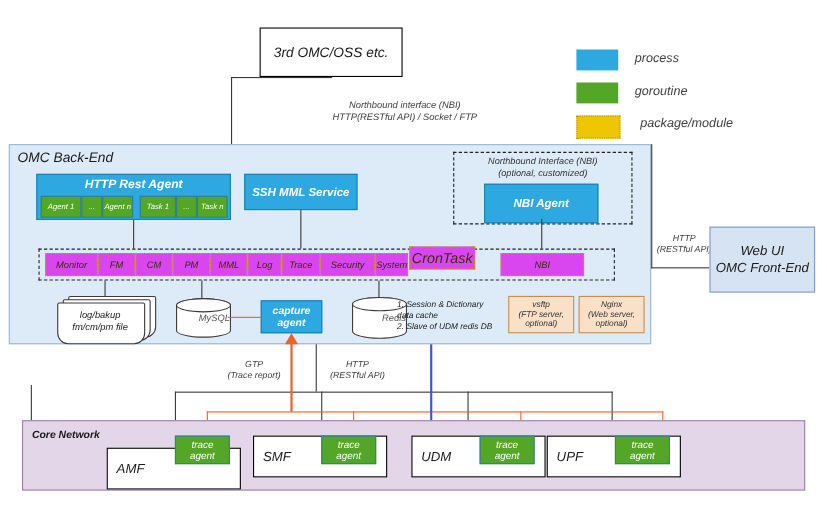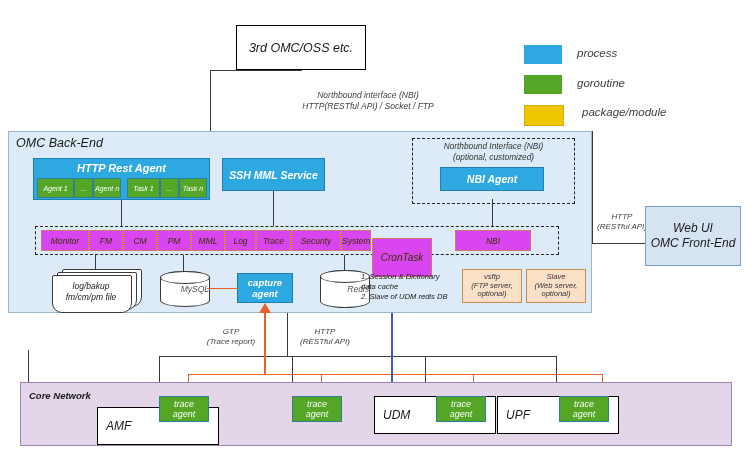--- a/index.html
+++ b/index.html
@@ -231,21 +231,21 @@
     </div>
   </div>
 
   <div class="abs box-blue" style="left:222px; top:158px; width:103px; height:33px; font-size:10.5px;">
     <span>SSH MML Service</span>
   </div>
 
   <div class="abs dashed-group" style="left:412px; top:138px; width:163px; height:66px;"></div>
   <div class="lbl" style="left:414px; top:141px; width:159px; font-size:8.3px; color:#333;">Northbound Interface (NBI)
 (optional, customized)</div>
-  <div class="abs box-blue" style="left:440px; top:167px; width:104px; height:24px; font-size:10.5px;">
+  <div class="abs box-blue" style="left:440px; top:167px; width:104px; height:36px; font-size:10.5px;">
     <span>NBI  Agent</span>
   </div>
 
   <div class="abs ln ln-v" style="left:121px; top:200px; height:26px;"></div>
   <div class="abs ln ln-v" style="left:273px; top:191px; height:35px;"></div>
   <div class="abs ln ln-v" style="left:492px; top:199px; height:27px;"></div>
 
   <div class="abs dashed-group" style="left:35px; top:226px; width:524px; height:29px;"></div>
 
   <div class="abs" style="left:41px; top:230px; width:294px; height:21px; display:flex;">
@@ -271,21 +271,21 @@
       <span>Trace</span>
     </div>
     <div class="box-yellow" style="flex:0 0 48px; font-size:8.5px;">
       <span>Security</span>
     </div>
     <div class="box-yellow" style="flex:1 1 auto; font-size:8.5px;">
       <span>System</span>
     </div>
   </div>
 
-  <div class="abs box-yellow" style="left:372px; top:238px; width:60px; height:39px; font-size:10px;">
+  <div class="abs box-yellow" style="left:372px; top:224px; width:60px; height:21px; font-size:13px;">
     <span>CronTask</span>
   </div>
   <div class="abs box-yellow" style="left:455px; top:230px; width:76px; height:21px; font-size:8.5px;">
     <span>NBI</span>
   </div>
 
   <div class="abs ln ln-v" style="left:95px; top:255px; height:16px;"></div>
   <div class="abs ln ln-v" style="left:183px; top:255px; height:16px;"></div>
   <div class="abs ln ln-v" style="left:344px; top:255px; height:15px;"></div>
 
@@ -314,21 +314,21 @@
   <div class="note" style="left:361px; top:272px; width:140px; font-size:7.6px;">1. Session &amp; Dictionary
     data cache
 2. Slave of UDM redis DB</div>
 
   <div class="abs box-orange" style="left:462px; top:269px; width:60px; height:34px; font-size:7.6px; white-space:pre-line;">
     <span>vsftp
 (FTP server,
 optional)</span>
   </div>
   <div class="abs box-orange" style="left:526px; top:269px; width:60px; height:34px; font-size:7.6px; white-space:pre-line;">
-    <span>Slave
+    <span>Nginx
 (Web server,
 optional)</span>
   </div>
 
   <div class="abs ln ln-v" style="left:592px; top:131px; height:113px;"></div>
   <div class="abs ln ln-h" style="left:592px; top:243px; width:53px;"></div>
   <div class="lbl" style="left:591px; top:212px; width:62px; font-size:8px;">HTTP
 (RESTful API)</div>
   <div class="abs box-lightblue" style="left:645px; top:206px; width:96px; height:60px; font-size:12px; white-space:pre-line;">
     <span>Web UI
@@ -368,20 +368,23 @@
   <div class="panel-title" style="left:29px; top:390px; font-size:9.5px; font-weight:bold;">Core Network</div>
 
   <div class="abs box-plain" style="left:97px; top:396px; width:122px; height:38px; justify-content:flex-start; padding-left:8px; font-size:12px;margin-top:11px;">
     <span>AMF</span>
   </div>
   <div class="abs box-green" style="left:159px; top:396px; width:50px; height:26px; font-size:9px; white-space:pre-line; line-height:1.15;">
     <span>trace
 agent</span>
   </div>
 
+  <div class="abs box-plain" style="left:230px; top:396px; width:122px; height:38px; justify-content:flex-start; padding-left:8px; font-size:12px;">
+    <span>SMF</span>
+  </div>
   <div class="abs box-green" style="left:292px; top:396px; width:50px; height:26px; font-size:9px; white-space:pre-line; line-height:1.15;">
     <span>trace
 agent</span>
   </div>
 
   <div class="abs box-plain" style="left:374px; top:396px; width:122px; height:38px; justify-content:flex-start; padding-left:8px; font-size:12px;">
     <span>UDM</span>
   </div>
   <div class="abs box-green" style="left:436px; top:396px; width:50px; height:26px; font-size:9px; white-space:pre-line; line-height:1.15;">
     <span>trace

